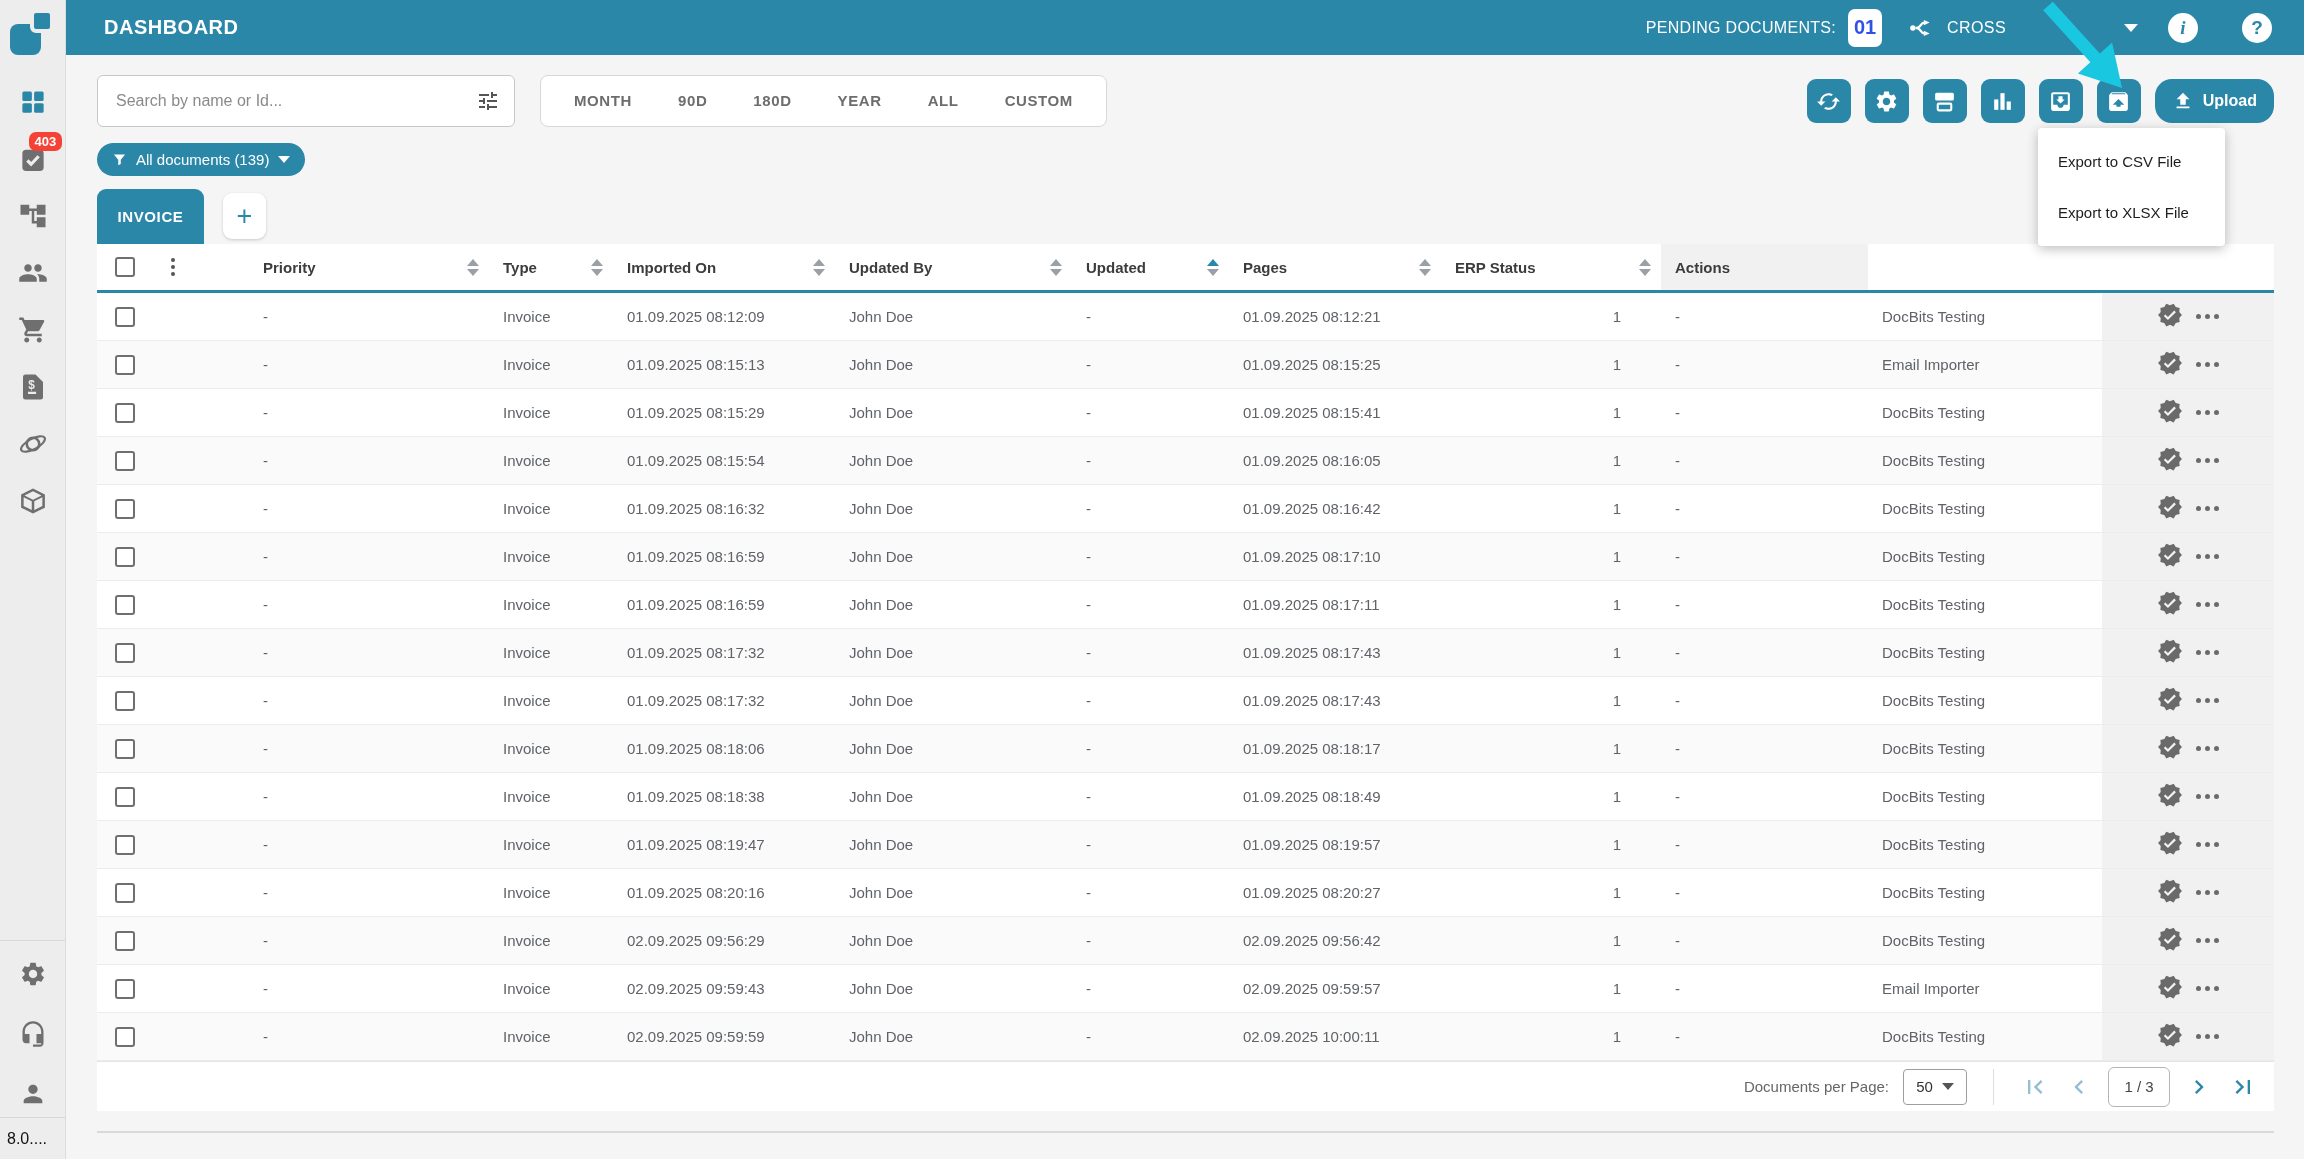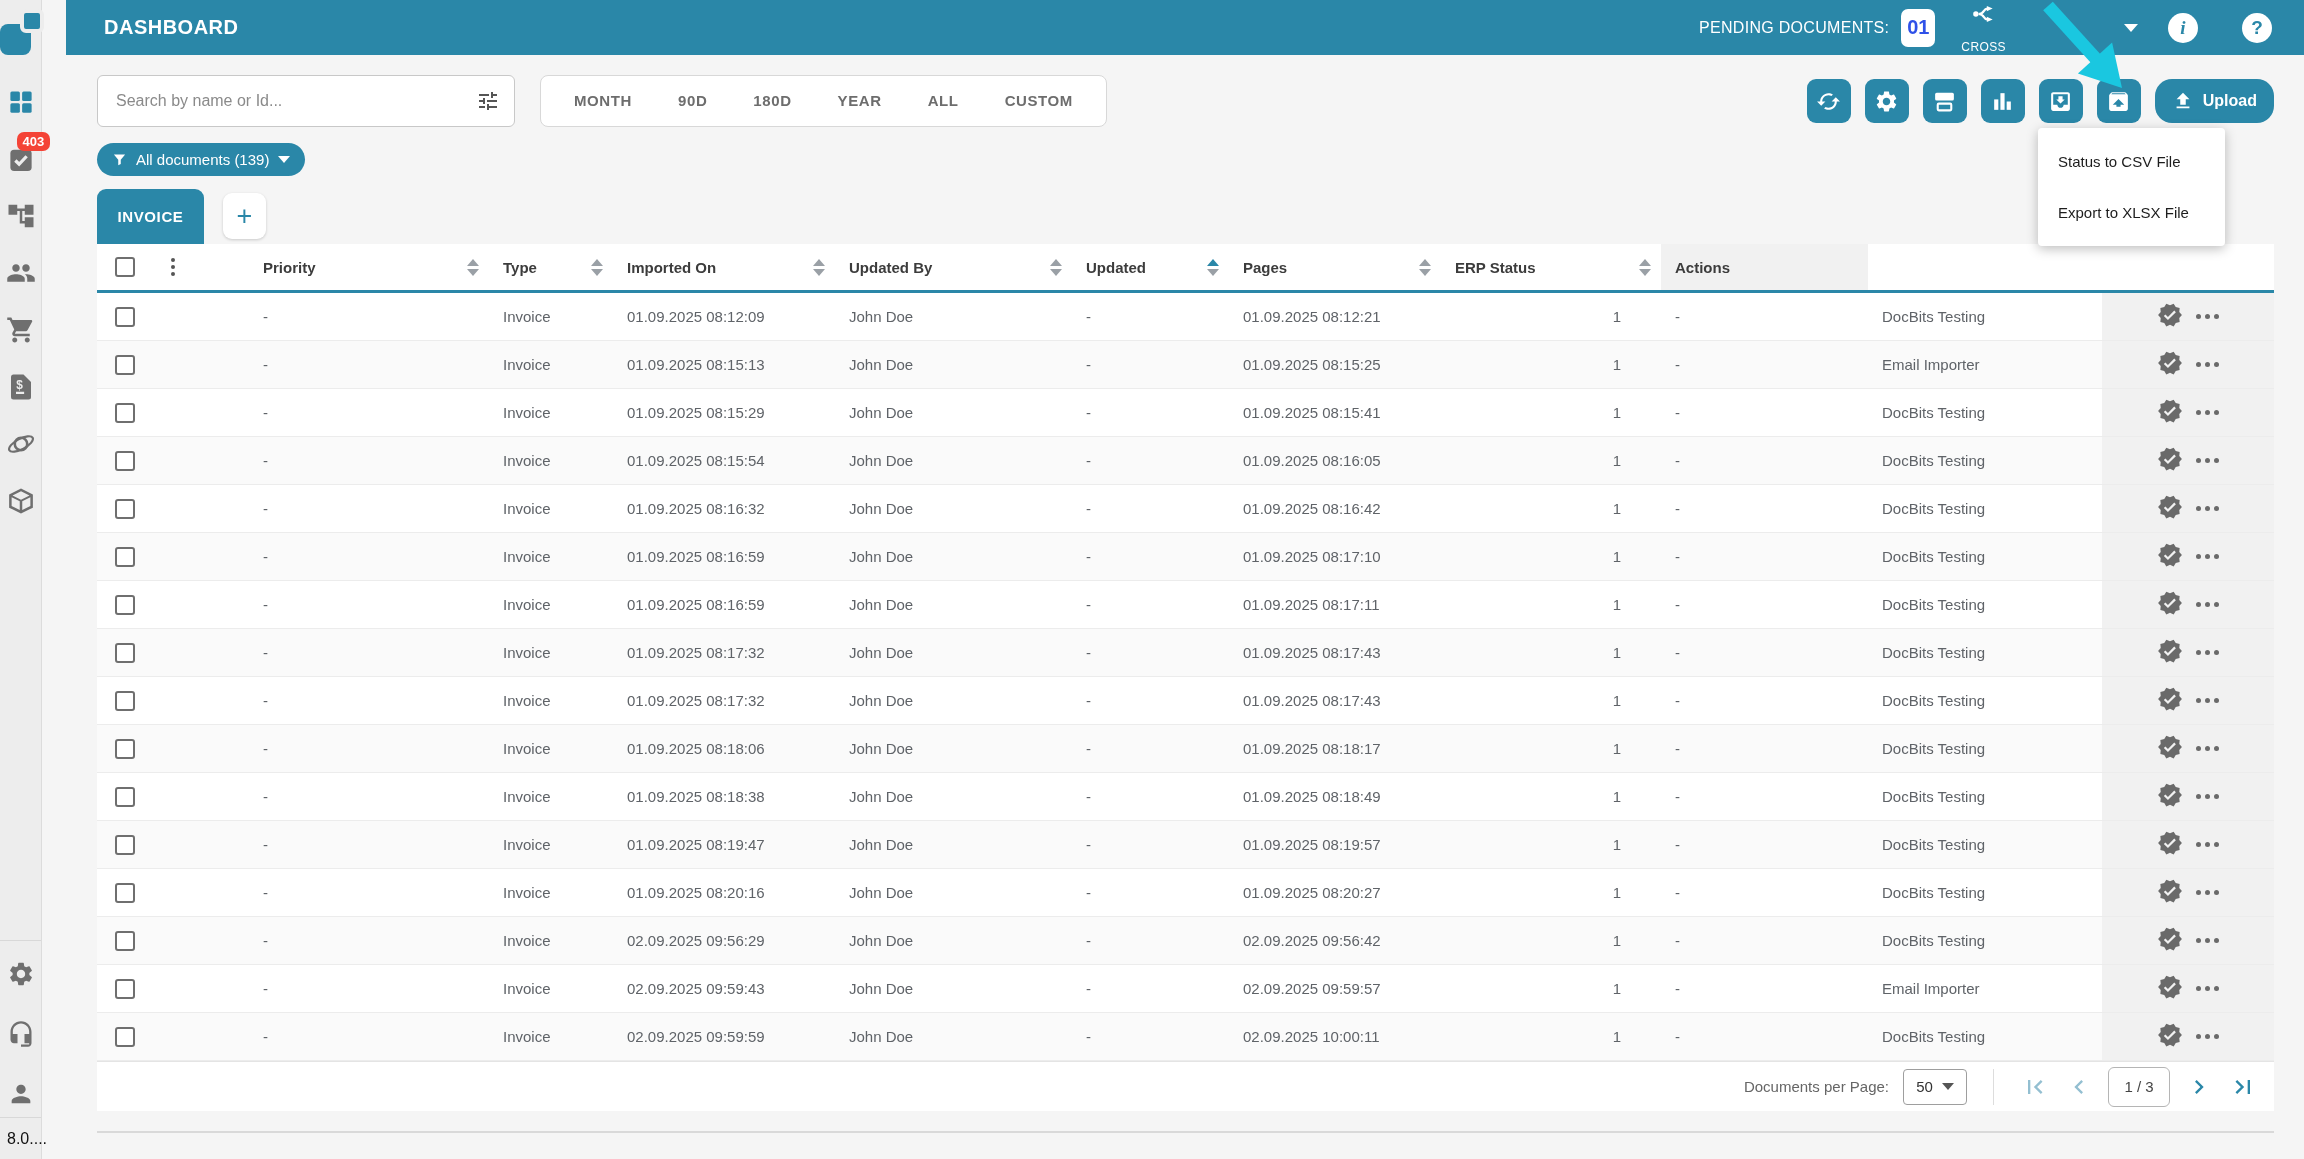--- a/index.html
+++ b/index.html
@@ -2,39 +2,39 @@
 <html><head>
 <meta charset="utf-8">
 <style>
   * { margin:0; padding:0; box-sizing:border-box; }
   html,body { width:2304px; height:1159px; }
   body{
     position:relative; overflow:hidden; background:#f5f5f5;
     font-family:"Liberation Sans", sans-serif; color:#333;
   }
   
-  .sidebar{position:absolute;left:0;top:0;width:42px;height:100%;background:#ededed;border-right:1px solid #dcdcdc;z-index:20;}
+  .sidebar{position:absolute;left:0;top:0;width:66px;height:100%;background:#ededed;border-right:1px solid #dcdcdc;z-index:20;}
   .logo{position:relative;width:46px;height:46px;margin:9px auto 0;}
   .logo .big{position:absolute;left:0;bottom:0;width:31px;height:31px;background:#2a87a8;border-radius:8px;}
   .logo .small{position:absolute;right:2px;top:0;width:24px;height:24px;background:#2a87a8;border-radius:6px;border:4px solid #ededed;}
   .side-nav{margin-top:30px;display:flex;flex-direction:column;align-items:center;gap:23px;}
   .side-item{position:relative;width:40px;height:34px;display:flex;align-items:center;justify-content:center;color:#6f6f6f;cursor:pointer;}
   .side-item.active{color:#2a87a8;}
   .side-item svg{width:30px;height:30px;}
   .side-badge{position:absolute;top:-10px;left:16px;background:#f44336;color:#fff;font-size:13px;font-weight:bold;line-height:1;padding:3px 6px;border-radius:7px;}
   .side-footer{position:absolute;left:0;right:0;bottom:48px;padding-top:16px;border-top:1px solid #d8d8d8;display:flex;flex-direction:column;align-items:center;gap:26px;}
   .side-footer .side-item svg{width:28px;height:28px;}
   .version-wrap{position:absolute;left:0;right:0;bottom:0;height:42px;border-top:1px solid #d8d8d8;display:flex;align-items:center;padding-left:7px;font-size:16px;color:#111;}
   
   .tophdr{position:absolute;left:66px;right:0;top:0;height:55px;background:#2a87a8;display:flex;align-items:center;padding:0 32px 0 38px;z-index:10;color:#fff;}
   .tophdr .title{font-size:20px;font-weight:bold;letter-spacing:.5px;}
   .hdr-right{margin-left:auto;display:flex;align-items:center;}
   .pending-lbl{font-size:16px;letter-spacing:.3px;}
   .pending-box{margin-left:12px;min-width:34px;height:38px;background:#fff;border-radius:7px;display:flex;align-items:center;justify-content:center;padding:0 5px;color:#2f51e8;font-size:20px;font-weight:bold;}
-  .org{display:flex;align-items:center;gap:13px;margin-left:26px;font-size:12px;letter-spacing:.4px;flex-direction:column;}
+  .org{display:flex;align-items:center;gap:13px;margin-left:26px;font-size:16px;letter-spacing:.4px;}
   .org svg{width:26px;height:26px;}
   .hdr-caret{margin-left:118px;width:0;height:0;border-left:7px solid transparent;border-right:7px solid transparent;border-top:8px solid #fff;cursor:pointer;}
   .hdr-circle{width:30px;height:30px;border-radius:50%;background:#fff;color:#2a87a8;display:flex;align-items:center;justify-content:center;font-weight:bold;font-size:19px;cursor:pointer;}
   .hdr-circle.info{margin-left:30px;font-style:italic;font-family:"Liberation Serif",serif;}
   .hdr-circle.help{margin-left:44px;}
   
   .content{position:absolute;left:66px;top:55px;right:0;bottom:0;}
   .controls{position:absolute;top:20px;left:31px;right:30px;height:52px;display:flex;align-items:center;}
   .searchbox{width:418px;height:52px;background:#fff;border:1px solid #c8c8c8;border-radius:6px;display:flex;align-items:center;padding:0 14px 0 18px;}
   .searchbox input{flex:1;border:none;outline:none;font-size:16px;color:#444;background:transparent;font-family:inherit;}
@@ -765,21 +765,21 @@
               <path d="M5.59 7.41 10.18 12l-4.59 4.59L7 18l6-6-6-6zM16 6h2v12h-2z"></path>
             </svg>
           </button>
         </span>
     </div>
   </div>
 
   <div class="bottom-line"></div>
 
   <div class="export-menu" id="export-menu">
-      <div class="menu-item">Status to CSV File</div>
+      <div class="menu-item">Export to CSV File</div>
       <div class="menu-item">Export to XLSX File</div>
     </div>
 </div>
 
 <svg class="annot" width="100" height="96">
   <line x1="13" y1="6" x2="62" y2="60" stroke="#1ac7e0" stroke-width="13"></line>
   <polygon points="87,88 42.9,73.5 77.1,42.5" fill="#1ac7e0"></polygon>
 </svg>
 
 </body></html>

